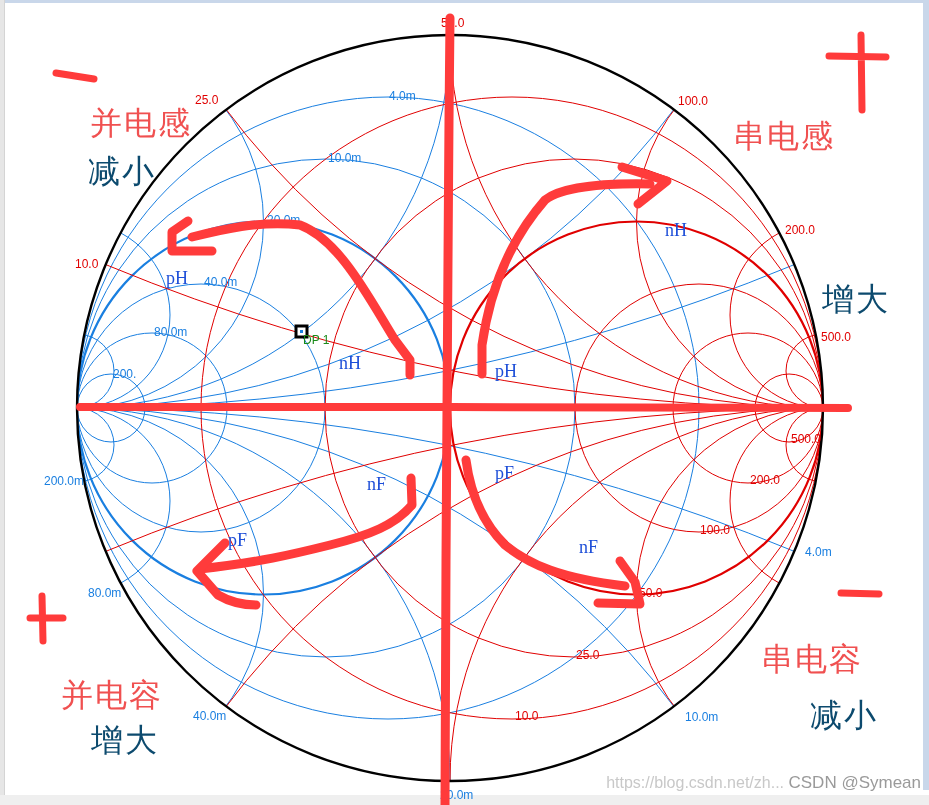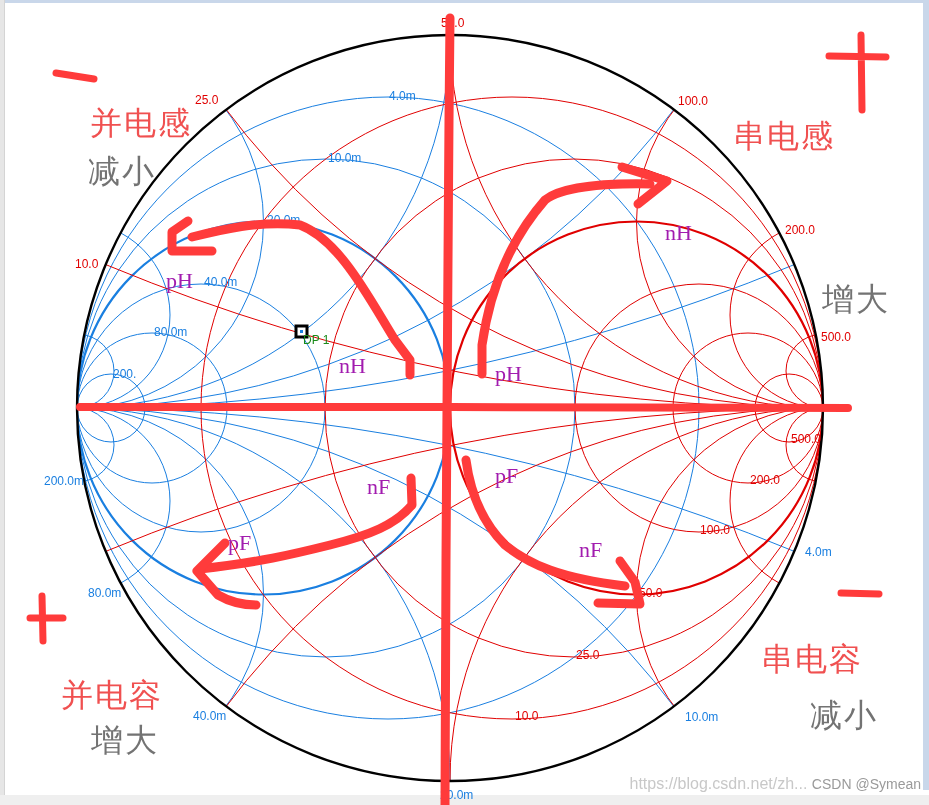--- a/index.html
+++ b/index.html
@@ -5,24 +5,24 @@
   html, body { margin:0; padding:0; }
   body { width:929px; height:805px; background:#ffffff; position:relative; overflow:hidden;
          font-family:"Liberation Sans", sans-serif; }
   .frame-top { position:absolute; left:0; top:0; width:929px; height:3px; background:#c9d7ea; }
   .frame-left { position:absolute; left:0; top:0; width:4px; height:805px; background:#e6e6e6; border-right:1px solid #d4d4d4; }
   .frame-right { position:absolute; right:0; top:0; width:6px; height:790px; background:#c9d7ea; }
   .frame-bottom { position:absolute; left:0; bottom:0; width:929px; height:10px; background:#efefef; }
   svg.chart { position:absolute; left:0; top:0; }
   .cn { position:absolute; font-family:"DejaVu Serif", "Liberation Serif", serif; font-size:32px; letter-spacing:2px; }
   .cn.red { color:#f05050; }
-  .cn.blue { color:#737373; }
-  .unit { position:absolute; font-family:"Liberation Serif", serif; font-size:22px; color:#a21caf; }
+  .cn.blue { color:#0c4a6e; }
+  .unit { position:absolute; font-family:"Liberation Serif", serif; font-size:18px; color:#1d4ed8; }
   .watermark { position:absolute; right:8px; bottom:12px; font-size:16px; color:#c8c8c8; }
-  .watermark b { color:#9a9a9a; font-weight:normal; font-size:14px; }
+  .watermark b { color:#9a9a9a; font-weight:normal; font-size:17px; }
 </style>
 </head>
 <body>
 
 <div class="frame-top"></div>
 <div class="frame-left"></div>
 <div class="frame-right"></div>
 <div class="frame-bottom"></div>
 
 <svg class="chart" width="929" height="805" viewBox="0 0 929 805">

